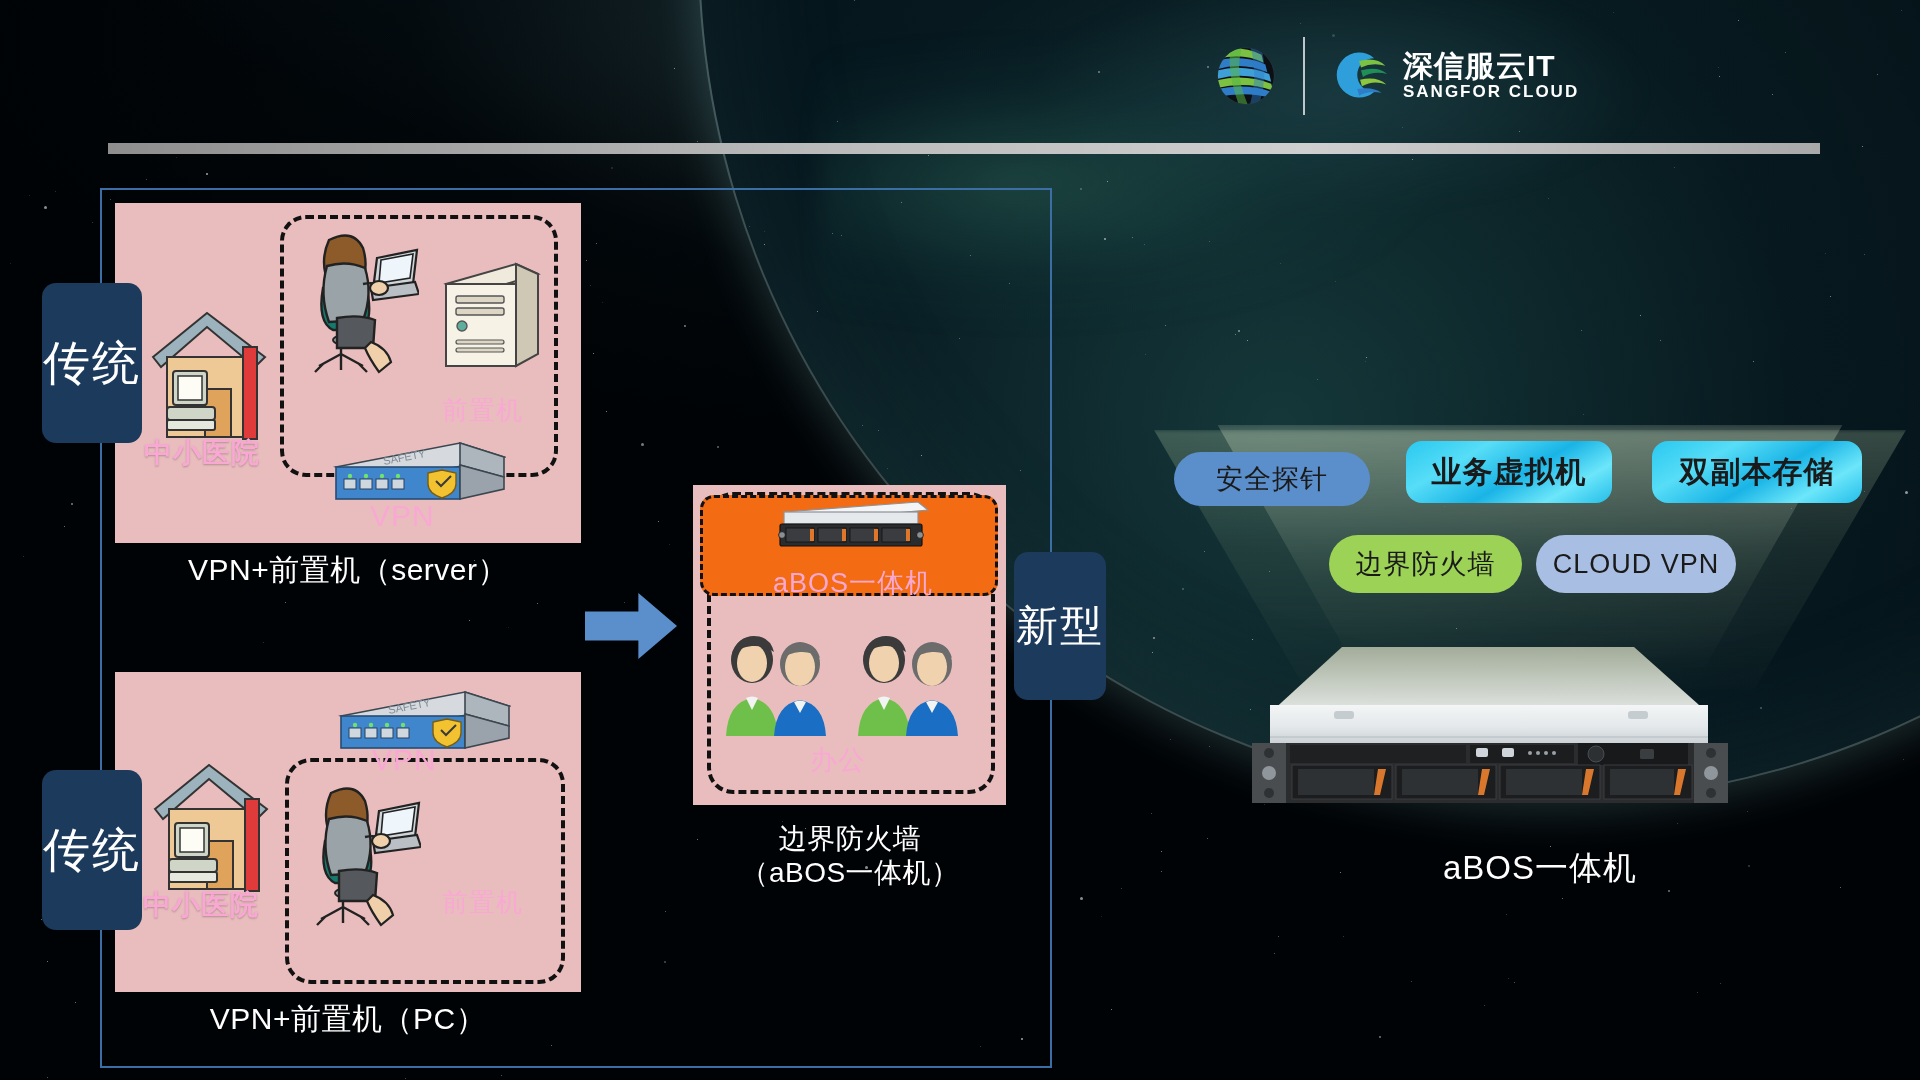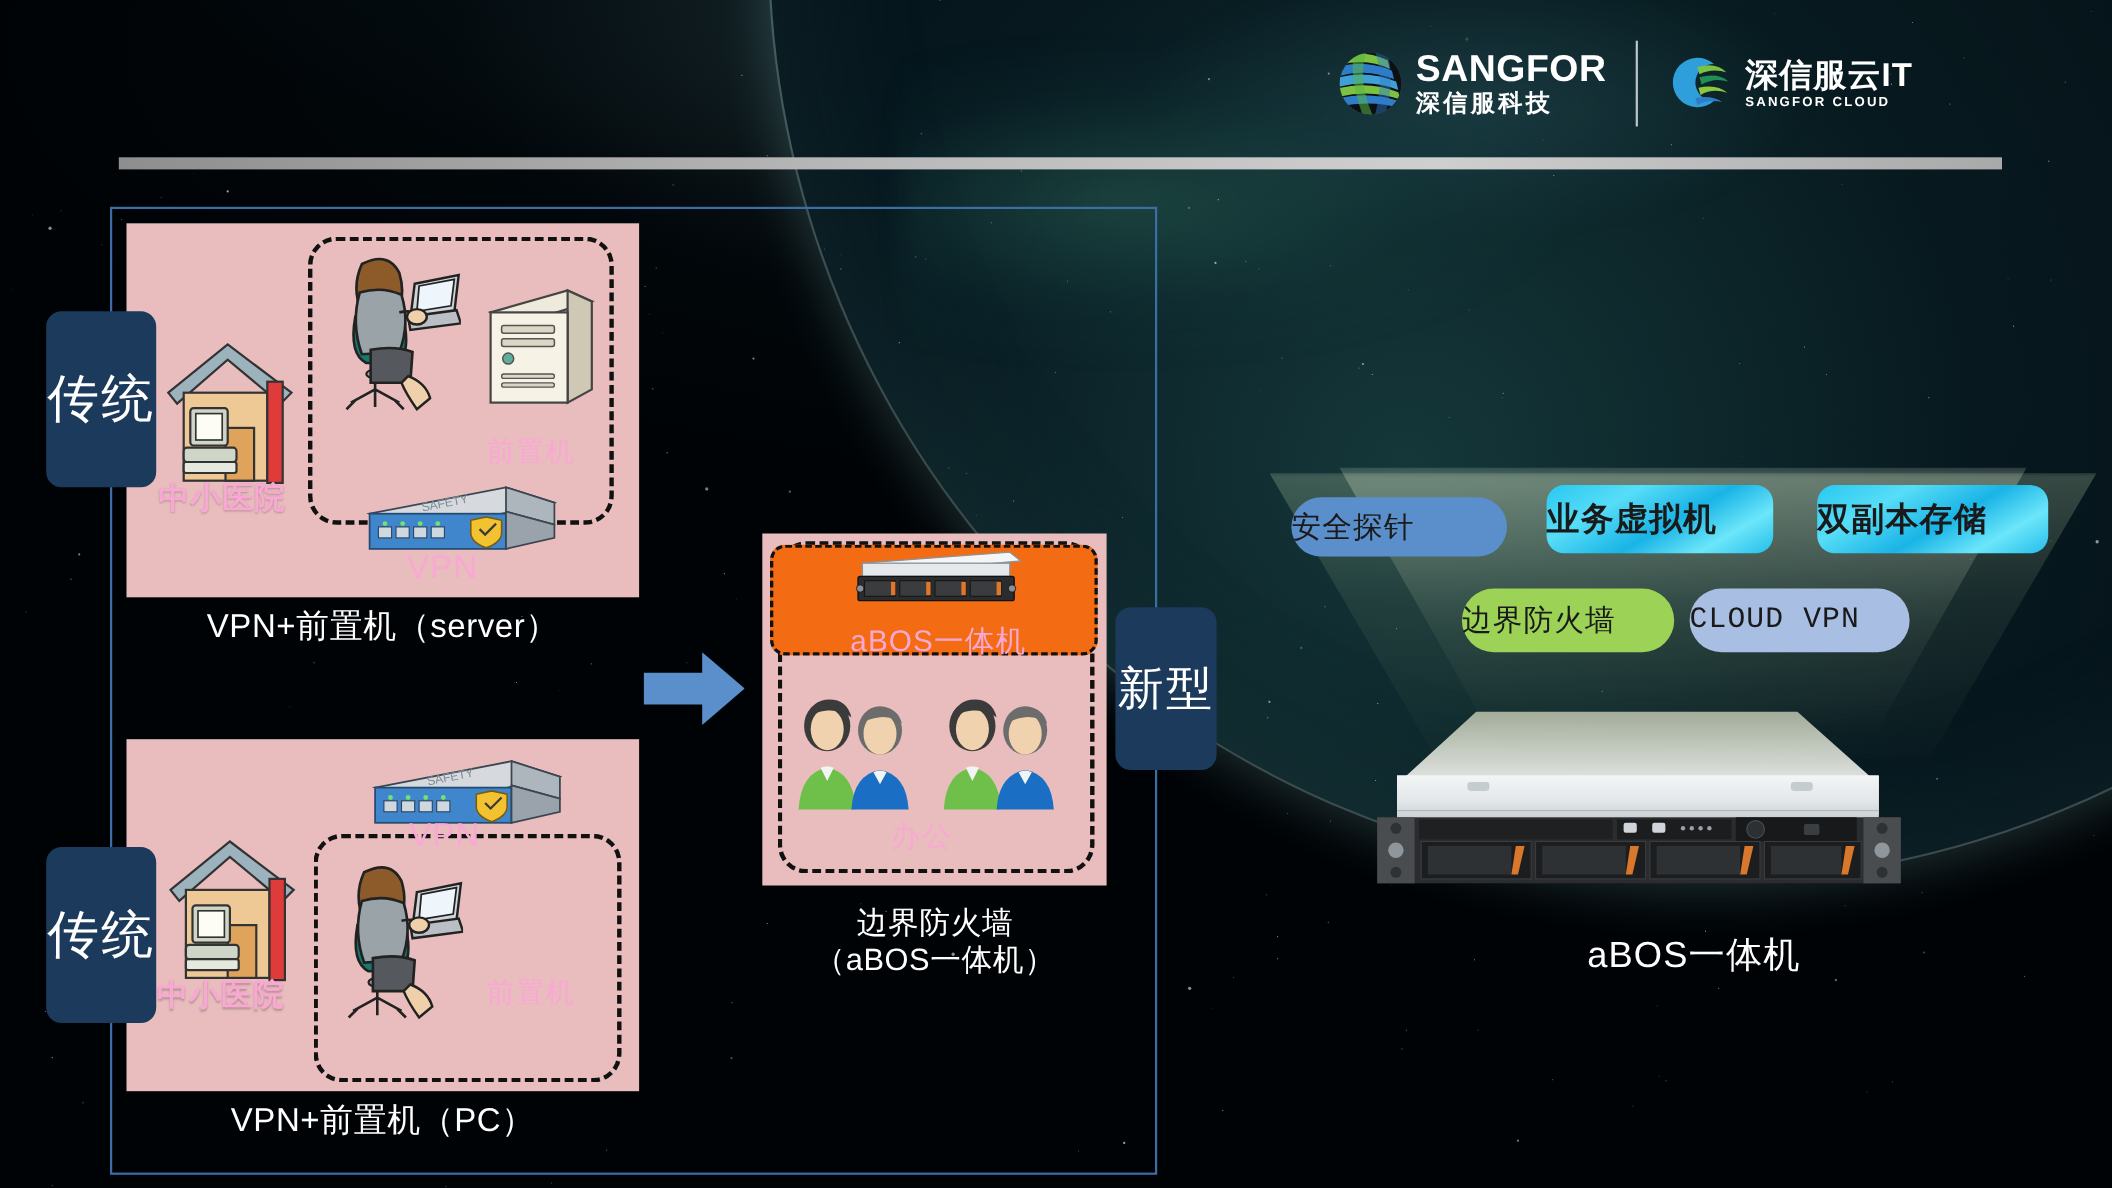--- a/index.html
+++ b/index.html
@@ -79,21 +79,21 @@
   .logo-sep { width: 2px; height: 78px; background: #cfd8dd; margin: 0 26px; opacity: .9; }
   .globe-mark { width: 62px; height: 62px; position: relative; flex: none; }
   .logo-words { display: flex; flex-direction: column; justify-content: center; }
   .logo-en {
     color: #ffffff; font-weight: 700; font-size: 34px; letter-spacing: .5px; line-height: 1.02;
   }
   .logo-cn {
     color: #ffffff; font-weight: 700; font-size: 22px; letter-spacing: 3px; line-height: 1.15;
   }
   .logo2-cn { color:#fff; font-weight: 700; font-size: 30px; letter-spacing: 1px; line-height: 1.05; }
-  .logo2-en { color:#fff; font-weight: 700; font-size: 12px; letter-spacing: 2px; line-height: 1.2; }
+  .logo2-en { color:#fff; font-weight: 700; font-size: 17px; letter-spacing: 2px; line-height: 1.2; }
 
   
   .left-frame {
     position: absolute; left: 100px; top: 188px; width: 952px; height: 880px;
     border: 2px solid #3a6ea5; background: transparent;
   }
 
   
   .panel {
     position: absolute; background: #e9bdbd;
@@ -137,22 +137,22 @@
 
   
   .inlabel {
     position: absolute; color: #f9a8d4; font-size: 26px; letter-spacing: 1px; white-space: nowrap;
   }
   .inlabel.bold { font-weight: 700; font-size: 28px; text-shadow: 0 1px 2px rgba(0,0,0,.25); }
 
   
   .pill {
     position: absolute; border-radius: 999px;
-    display: flex; align-items: center; justify-content: flex-start;
-    font-size: 27px; color: #1a1a1a; letter-spacing: 1px; white-space: nowrap; font-family: Liberation Mono, monospace;
+    display: flex; align-items: center; justify-content: center;
+    font-size: 27px; color: #1a1a1a; letter-spacing: 1px; white-space: nowrap;
   }
   .pill.rect { border-radius: 16px; font-weight: 700; font-size: 30px; }
   #pill-probe    { left: 1174px; top: 452px; width: 196px; height: 54px; background: #5b8fcb; }
   #pill-vm       { left: 1406px; top: 441px; width: 206px; height: 62px;
                    background: linear-gradient(150deg,#29c8f0 0%, #57ddf7 28%, #19b4e6 55%, #6ce6fa 78%, #23bde9 100%); }
   #pill-storage  { left: 1652px; top: 441px; width: 210px; height: 62px;
                    background: linear-gradient(150deg,#29c8f0 0%, #57ddf7 28%, #19b4e6 55%, #6ce6fa 78%, #23bde9 100%); }
   #pill-fw       { left: 1329px; top: 535px; width: 193px; height: 58px; background: #9cd356; }
   #pill-ipsec    { left: 1536px; top: 535px; width: 200px; height: 58px; background: #a8bee2; }
 
@@ -438,24 +438,20 @@
             <path d="M-4 18 Q24 8 52 20 L54 28 Q26 16 -4 27 Z" fill="#2f7dc7"></path>
             <path d="M-4 28 Q26 18 56 30 L58 38 Q28 26 -4 37 Z" fill="#3fa0d8"></path>
             <path d="M-4 38 Q28 28 58 40 L60 47 Q30 36 -4 46 Z" fill="#7cc242"></path>
             <path d="M-4 47 Q30 38 60 49 L62 56 Q32 46 -4 55 Z" fill="#2f7dc7"></path>
             <path d="M18 -4 Q10 22 24 60 L34 62 Q18 26 30 -4 Z" fill="#55b543" opacity=".55"></path>
             <path d="M34 -4 Q46 24 36 62 L46 60 Q56 26 46 -4 Z" fill="#2f7dc7" opacity=".45"></path>
           </g>
           <circle cx="32" cy="32" r="29" fill="none" stroke="rgba(255,255,255,0.06)" stroke-width="1"></circle>
         </svg>
       </div>
-      <div class="logo-words">
-        <div class="logo-en">SANGFOR</div>
-        <div class="logo-cn">深信服科技</div>
-      </div>
     </div>
 
     <div class="logo-sep"></div>
 
     <div class="logo-block">
       <div class="globe-mark">
         <svg viewBox="0 0 64 64" width="60" height="60" aria-hidden="true">
           <path d="M46 14 A24 24 0 1 0 46 50 A18 18 0 1 1 46 14 Z" fill="#2f9fdb"></path>
           <path d="M30 17 Q48 12 58 22 Q44 18 32 24 Z" fill="#7cc242"></path>
           <path d="M32 27 Q50 22 60 31 Q46 27 34 34 Z" fill="#1f8f57"></path>

